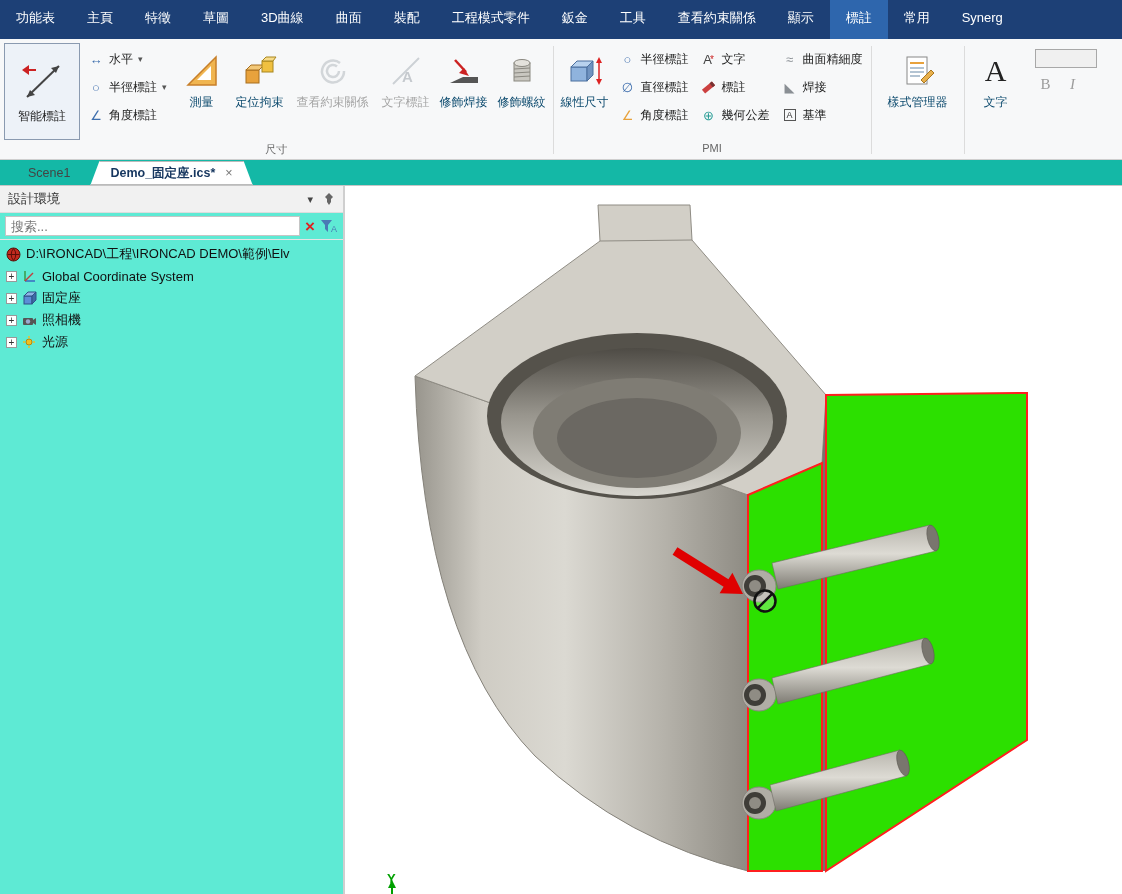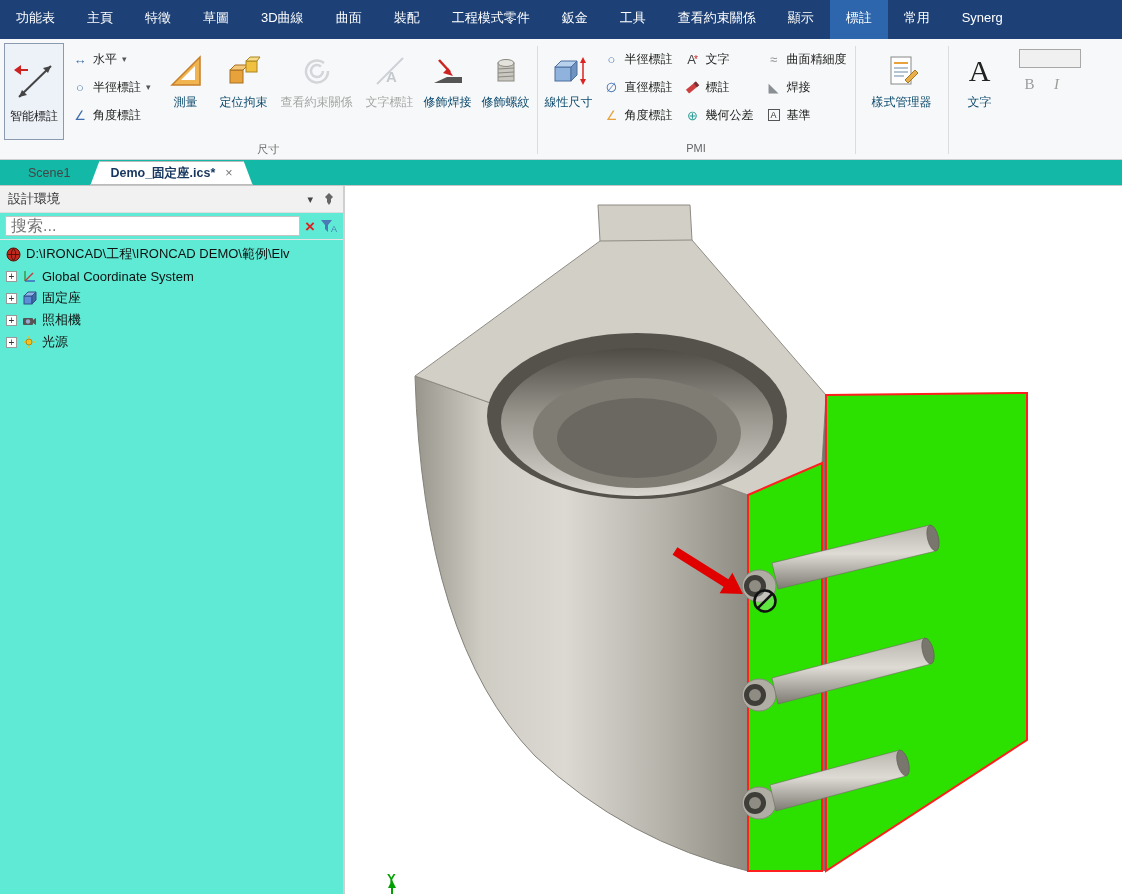--- a/index.html
+++ b/index.html
@@ -13,21 +13,21 @@
   .menutab.active { background:#2e66ad; }
 
   
   .ribbon { height:121px; background:#f7f8f9; border-bottom:1px solid #cfcfcf;
     display:flex; align-items:stretch; padding:2px 2px 0 2px; }
   .rgroup { display:flex; flex-direction:column; }
   .rg-body { flex:1; display:flex; align-items:flex-start; }
   .rg-label { height:17px; text-align:center; font-size:11px; color:#666; }
   .rsep { width:1px; background:#dcdcdc; margin:5px 2px; }
 
-  .bigbtn { width:60px; height:97px; border:1px solid #8a9ab0; background:#edf2f8;
+  .bigbtn { width:76px; height:97px; border:1px solid #8a9ab0; background:#edf2f8;
     display:flex; flex-direction:column; align-items:center; justify-content:center;
     margin:2px; cursor:pointer; }
   .bigbtn .lbl { font-size:12px; color:#222; margin-top:3px; }
 
   .vcol { display:flex; flex-direction:column; margin:4px 2px 0 2px; }
   .sbtn { display:flex; align-items:center; height:28px; padding:0 4px;
     font-size:12px; color:#222; gap:5px; cursor:pointer; white-space:nowrap; }
   .caret { font-size:9px; color:#555; }
 
   .stack { width:56px; display:flex; flex-direction:column; align-items:center;
@@ -70,21 +70,21 @@
 
   
   .main { display:flex; height:711px; }
   .panel { width:345px; flex:none; display:flex; flex-direction:column;
     border-right:2px solid #cfcfcf; background:#5eead4; }
   .p-header { height:27px; background:#f1f1f1; display:flex; align-items:center;
     font-size:13px; color:#333; padding:0 8px; border-bottom:1px solid #ddd; gap:10px; }
   .p-header .title { flex:1; }
   .p-search { height:27px; display:flex; align-items:center; padding:2px 5px; gap:5px;
     border-bottom:1px solid #e4e4e4; }
-  .p-search input { flex:1; height:20px; border:1px solid #c5c5c5; font-size:16px;
+  .p-search input { flex:1; height:20px; border:1px solid #c5c5c5; font-size:13px;
     padding:0 5px; color:#333; outline:none; font-family:"Liberation Sans",sans-serif; }
   .clear-x { color:#e02020; font-weight:bold; font-size:17px; line-height:1; cursor:pointer; }
   .tree { flex:1; overflow:hidden; padding-top:3px; font-size:13px; color:#111; }
   .titem { display:flex; align-items:center; height:22px; gap:5px; white-space:nowrap;
     overflow:hidden; padding-left:6px; cursor:pointer; }
   .expander { width:11px; height:11px; border:1px solid #999; background:#fff;
     font-size:10px; line-height:9px; text-align:center; color:#333; flex:none; cursor:pointer; }
   .ticon { flex:none; display:inline-flex; }
 
   .viewport { flex:1; position:relative; background:#fff; }

